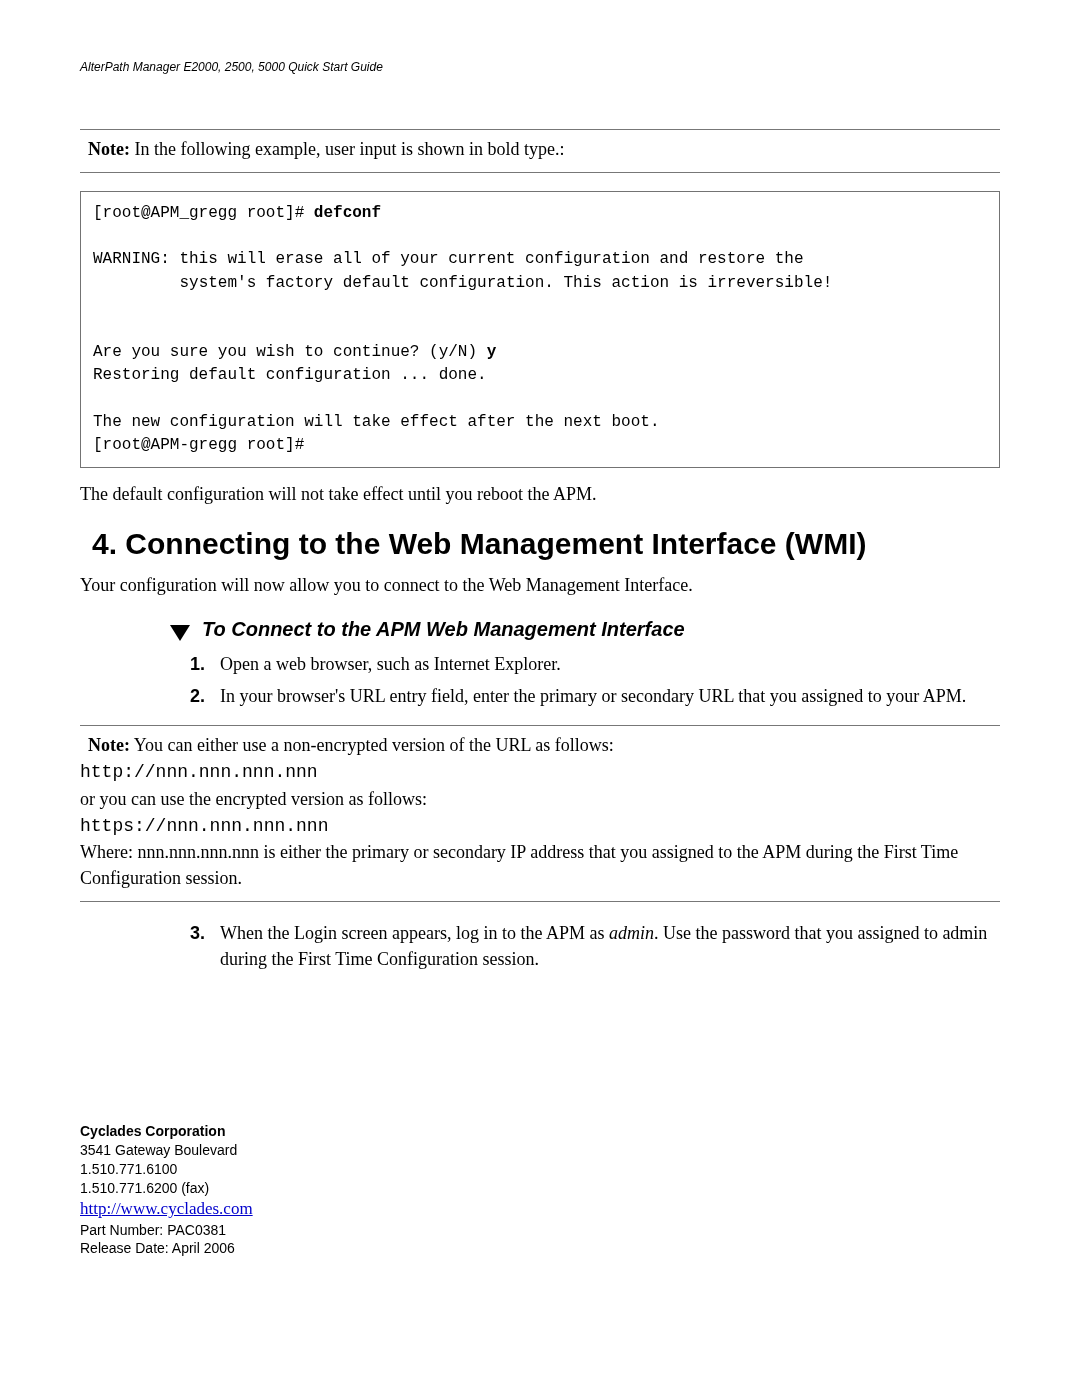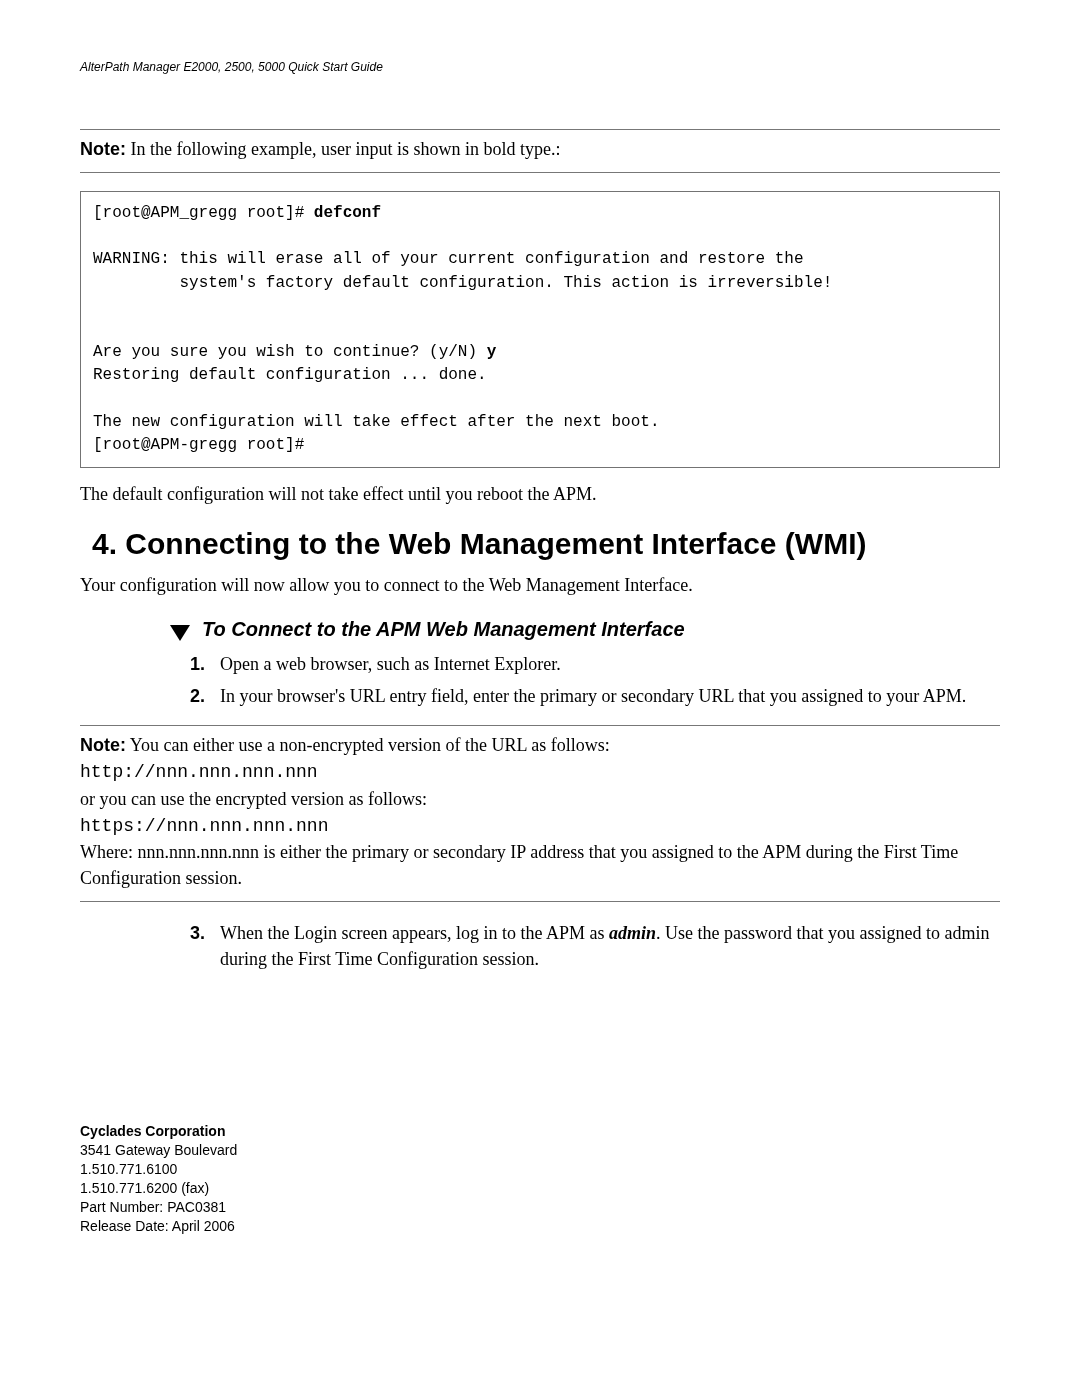--- a/index.html
+++ b/index.html
@@ -28,22 +28,23 @@
     margin-right: 0;
   }
   .note-block {
     margin-left: 110px;
     margin-right: 0;
     padding: 6px 0 10px 0;
     font-size: 18px;
     line-height: 1.45;
   }
   .note-label {
-    font-family: Liberation Sans, sans-serif;
-    font-weight: bold;
+    font-family: Liberation Serif, serif;
+    font-weight: bold;
+    margin-left: 8px;
   }
   .code-box {
     border: 1px solid #737373;
     padding: 10px 12px;
     margin: 14px 0 16px 0;
     font-family: "Courier New", Courier, monospace;
     font-size: 16px;
     line-height: 1.45;
     white-space: pre-wrap;
   }
@@ -87,21 +88,21 @@
   .step-num {
     font-family: Arial, Helvetica, sans-serif;
     font-weight: bold;
     min-width: 30px;
   }
   .step-text { flex: 1; }
   .mono {
     font-family: "Courier New", Courier, monospace;
     font-weight: normal;
   }
-  .italic { font-style: italic; font-weight: bold; }
+  .italic { font-style: italic; }
   .footer {
     font-family: Arial, Helvetica, sans-serif;
     font-size: 14px;
     line-height: 1.35;
     margin-top: 150px;
   }
   .footer .company { font-weight: bold; }
   .footer a {
     color: #0000cc;
     text-decoration: underline;
@@ -186,15 +187,16 @@
       </span>
     </li>
   </ol>
 </div>
 
 <div class="footer">
   <div class="company">Cyclades Corporation</div>
   <div>3541 Gateway Boulevard</div>
   <div>1.510.771.6100</div>
   <div>1.510.771.6200 (fax)</div>
+  <div><a href="#">http://www.cyclades.com</a></div>
   <div>Part Number: PAC0381</div>
   <div>Release Date: April 2006</div>
 </div>
 
 </body></html>

